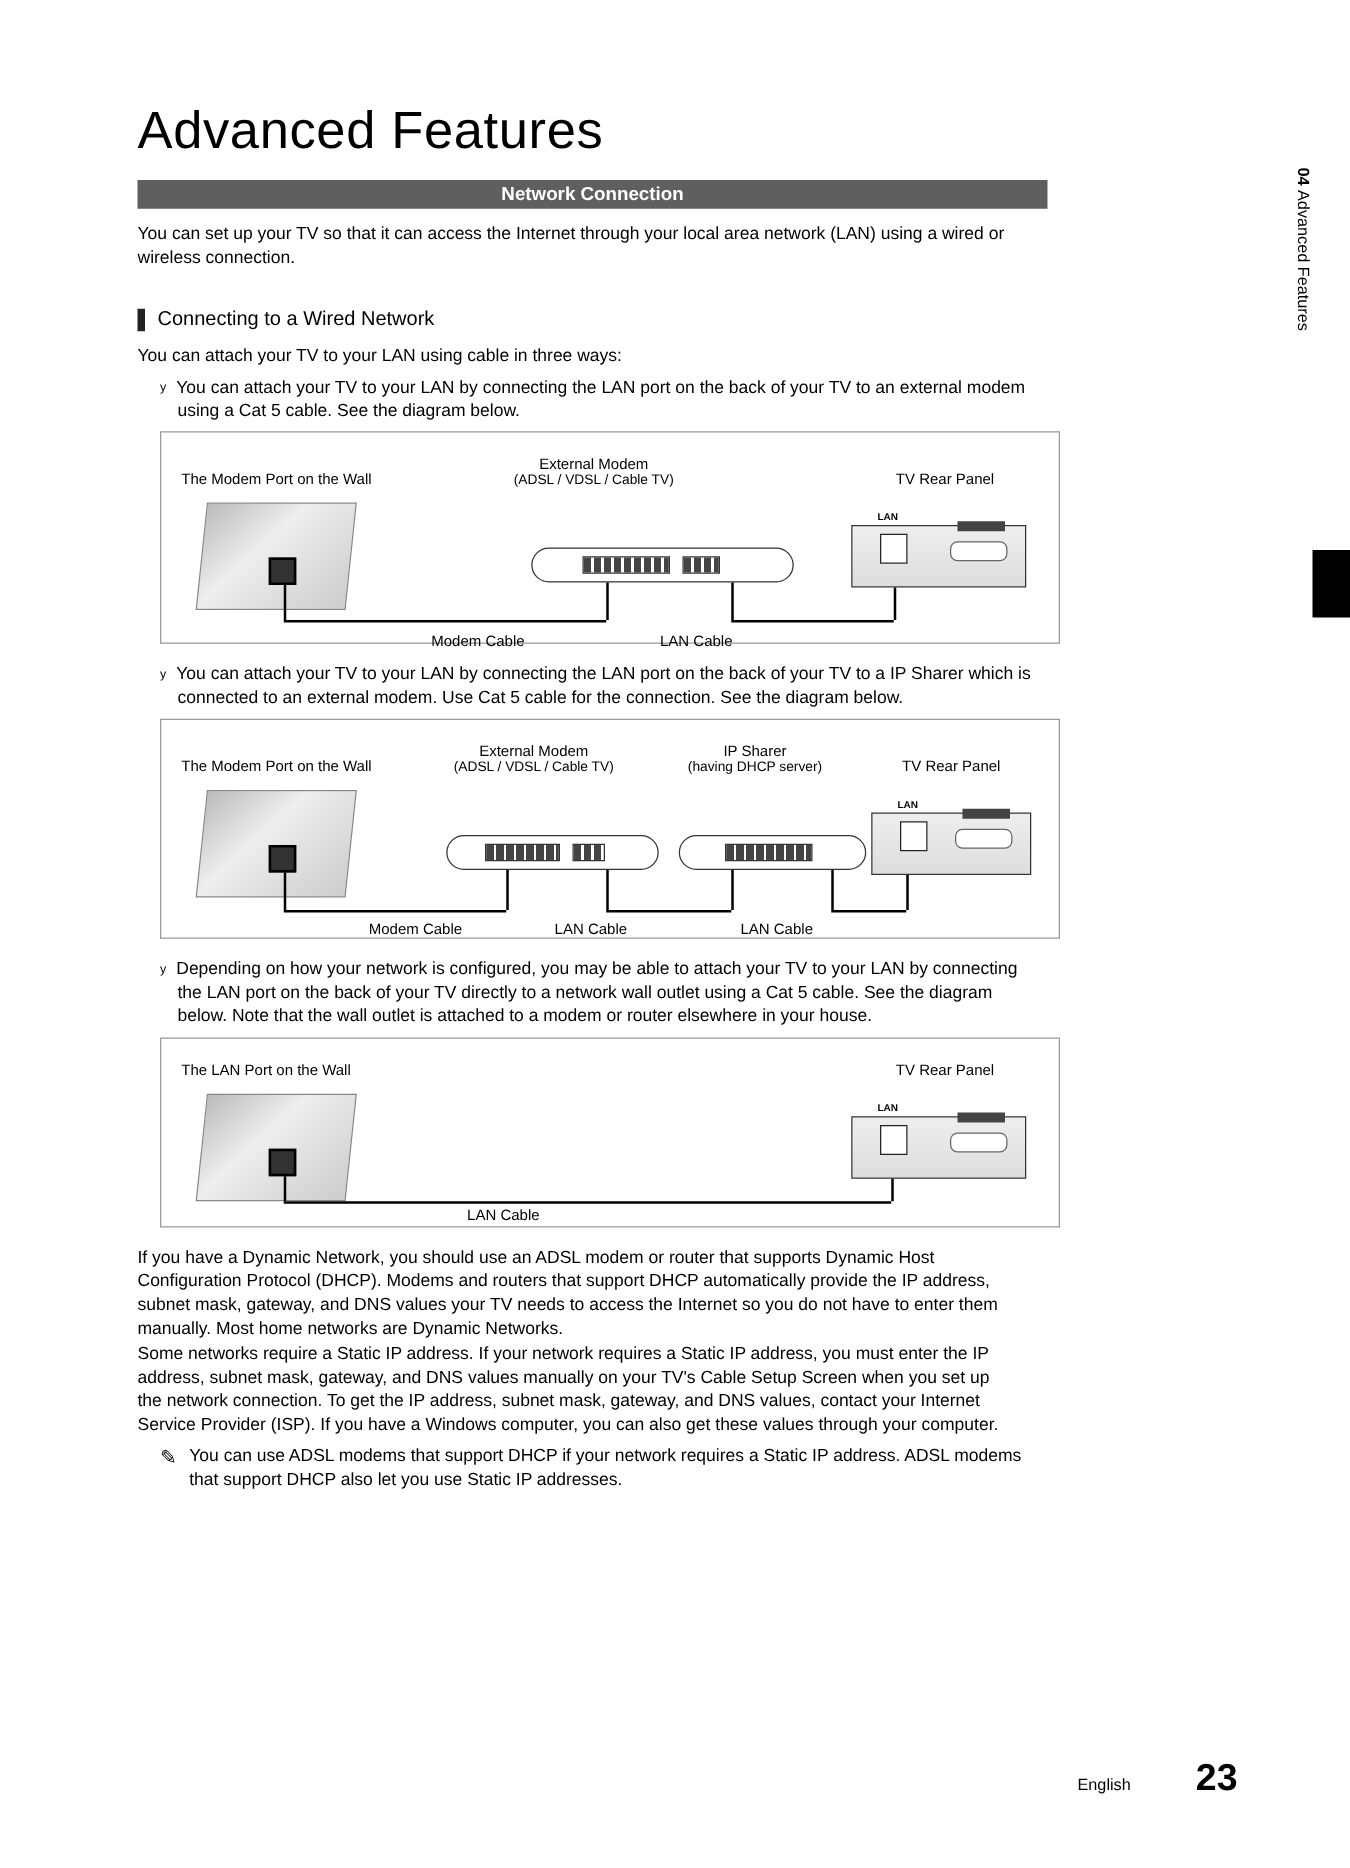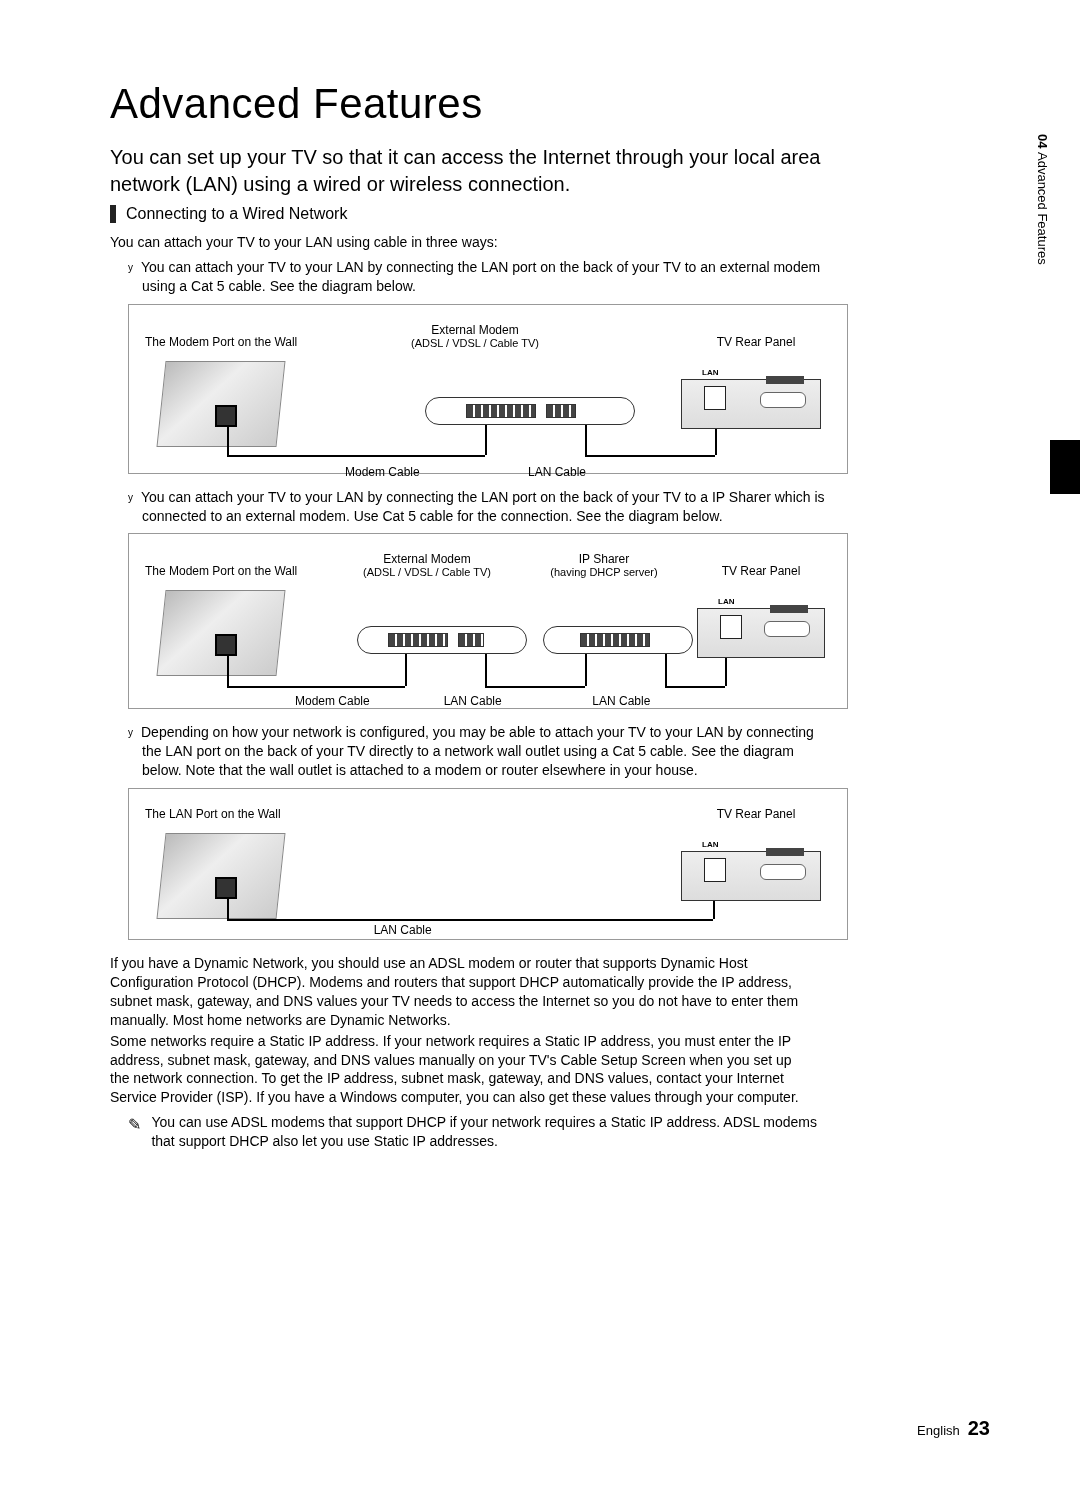--- a/index.html
+++ b/index.html
@@ -1,20 +1,20 @@
 <!DOCTYPE html>
 <html><head>
 <meta charset="utf-8">
 <style>
   * { box-sizing: border-box; margin: 0; padding: 0; }
   html, body { width: 1080px; height: 1494px; background: #fff; font-family: Arial, Helvetica, sans-serif; color: #000; }
   .page { position: relative; width: 1080px; height: 1494px; padding: 80px 90px 60px 110px; }
   .page-title { font-size: 42px; font-weight: 300; margin-bottom: 16px; letter-spacing: 0.5px; }
   .section-bar { background: #5f5f5f; color: #fff; font-weight: bold; font-size: 15px; text-align: center; padding: 3px 0; margin-bottom: 10px; width: 728px; }
-  .intro { font-size: 20px; line-height: 1.35; margin-bottom: 7px; width: 720px; }
+  .intro { font-size: 14px; line-height: 1.35; margin-bottom: 32px; width: 720px; }
   .sub-row { display: flex; align-items: center; gap: 10px; margin-bottom: 10px; }
   .accent { width: 6px; height: 18px; background: #222; }
   .sub-title { font-size: 16px; font-weight: normal; }
   .body { font-size: 14px; line-height: 1.35; margin-bottom: 6px; width: 720px; }
   ul.bullets { list-style: none; padding-left: 18px; width: 720px; }
   ul.bullets > li { font-size: 14px; line-height: 1.35; text-indent: -14px; padding-left: 14px; margin-bottom: 6px; }
   ul.bullets > li::before { content: "y"; font-family: Arial; font-size: 10px; padding-right: 8px; position: relative; top: -1px; }
 
   .diagram { border: 1px solid #999; width: 720px; margin: 8px 0 14px 18px; padding: 18px 16px 18px 16px; position: relative; font-size: 12px; }
   .diagram .row-labels { display: flex; justify-content: space-between; align-items: flex-end; margin-bottom: 4px; }
@@ -40,35 +40,36 @@
   .note-row { display:flex; gap:10px; width:700px; margin-left:18px; margin-top:6px; font-size:14px; line-height:1.35; }
   .note-icon { font-size:16px; position:relative; top:1px; }
 
   
   .side-tab { position: absolute; right: 30px; top: 134px; writing-mode: vertical-rl; font-size: 13px; display:flex; align-items:center; gap:4px; }
   .side-tab .chnum { font-weight: bold; }
   .black-tab { position:absolute; right:0; top:440px; width:30px; height:54px; background:#000; }
 
   
   .footer { position:absolute; right:90px; bottom:54px; font-size:13px; display:flex; align-items:baseline; gap:8px; }
-  .footer .pg { font-size:20px; font-weight:bold; }
+  .footer .pg { font-size:30px; font-weight:bold;margin-left:44px; }
 </style>
 </head>
 <body>
 
 <div class="page">
 
   <div class="side-tab">
     <span class="chnum">04</span>
     <span>Advanced Features</span>
   </div>
   <div class="black-tab"></div>
 
   <h1 class="page-title">Advanced Features</h1>
 
+  <div class="section-bar">Network Connection</div>
 
   <p class="intro">You can set up your TV so that it can access the Internet through your local area network (LAN) using a wired or wireless connection.</p>
 
   <div class="sub-row">
     <div class="accent"></div>
     <div class="sub-title">Connecting to a Wired Network</div>
   </div>
 
   <p class="body">You can attach your TV to your LAN using cable in three ways:</p>
 

